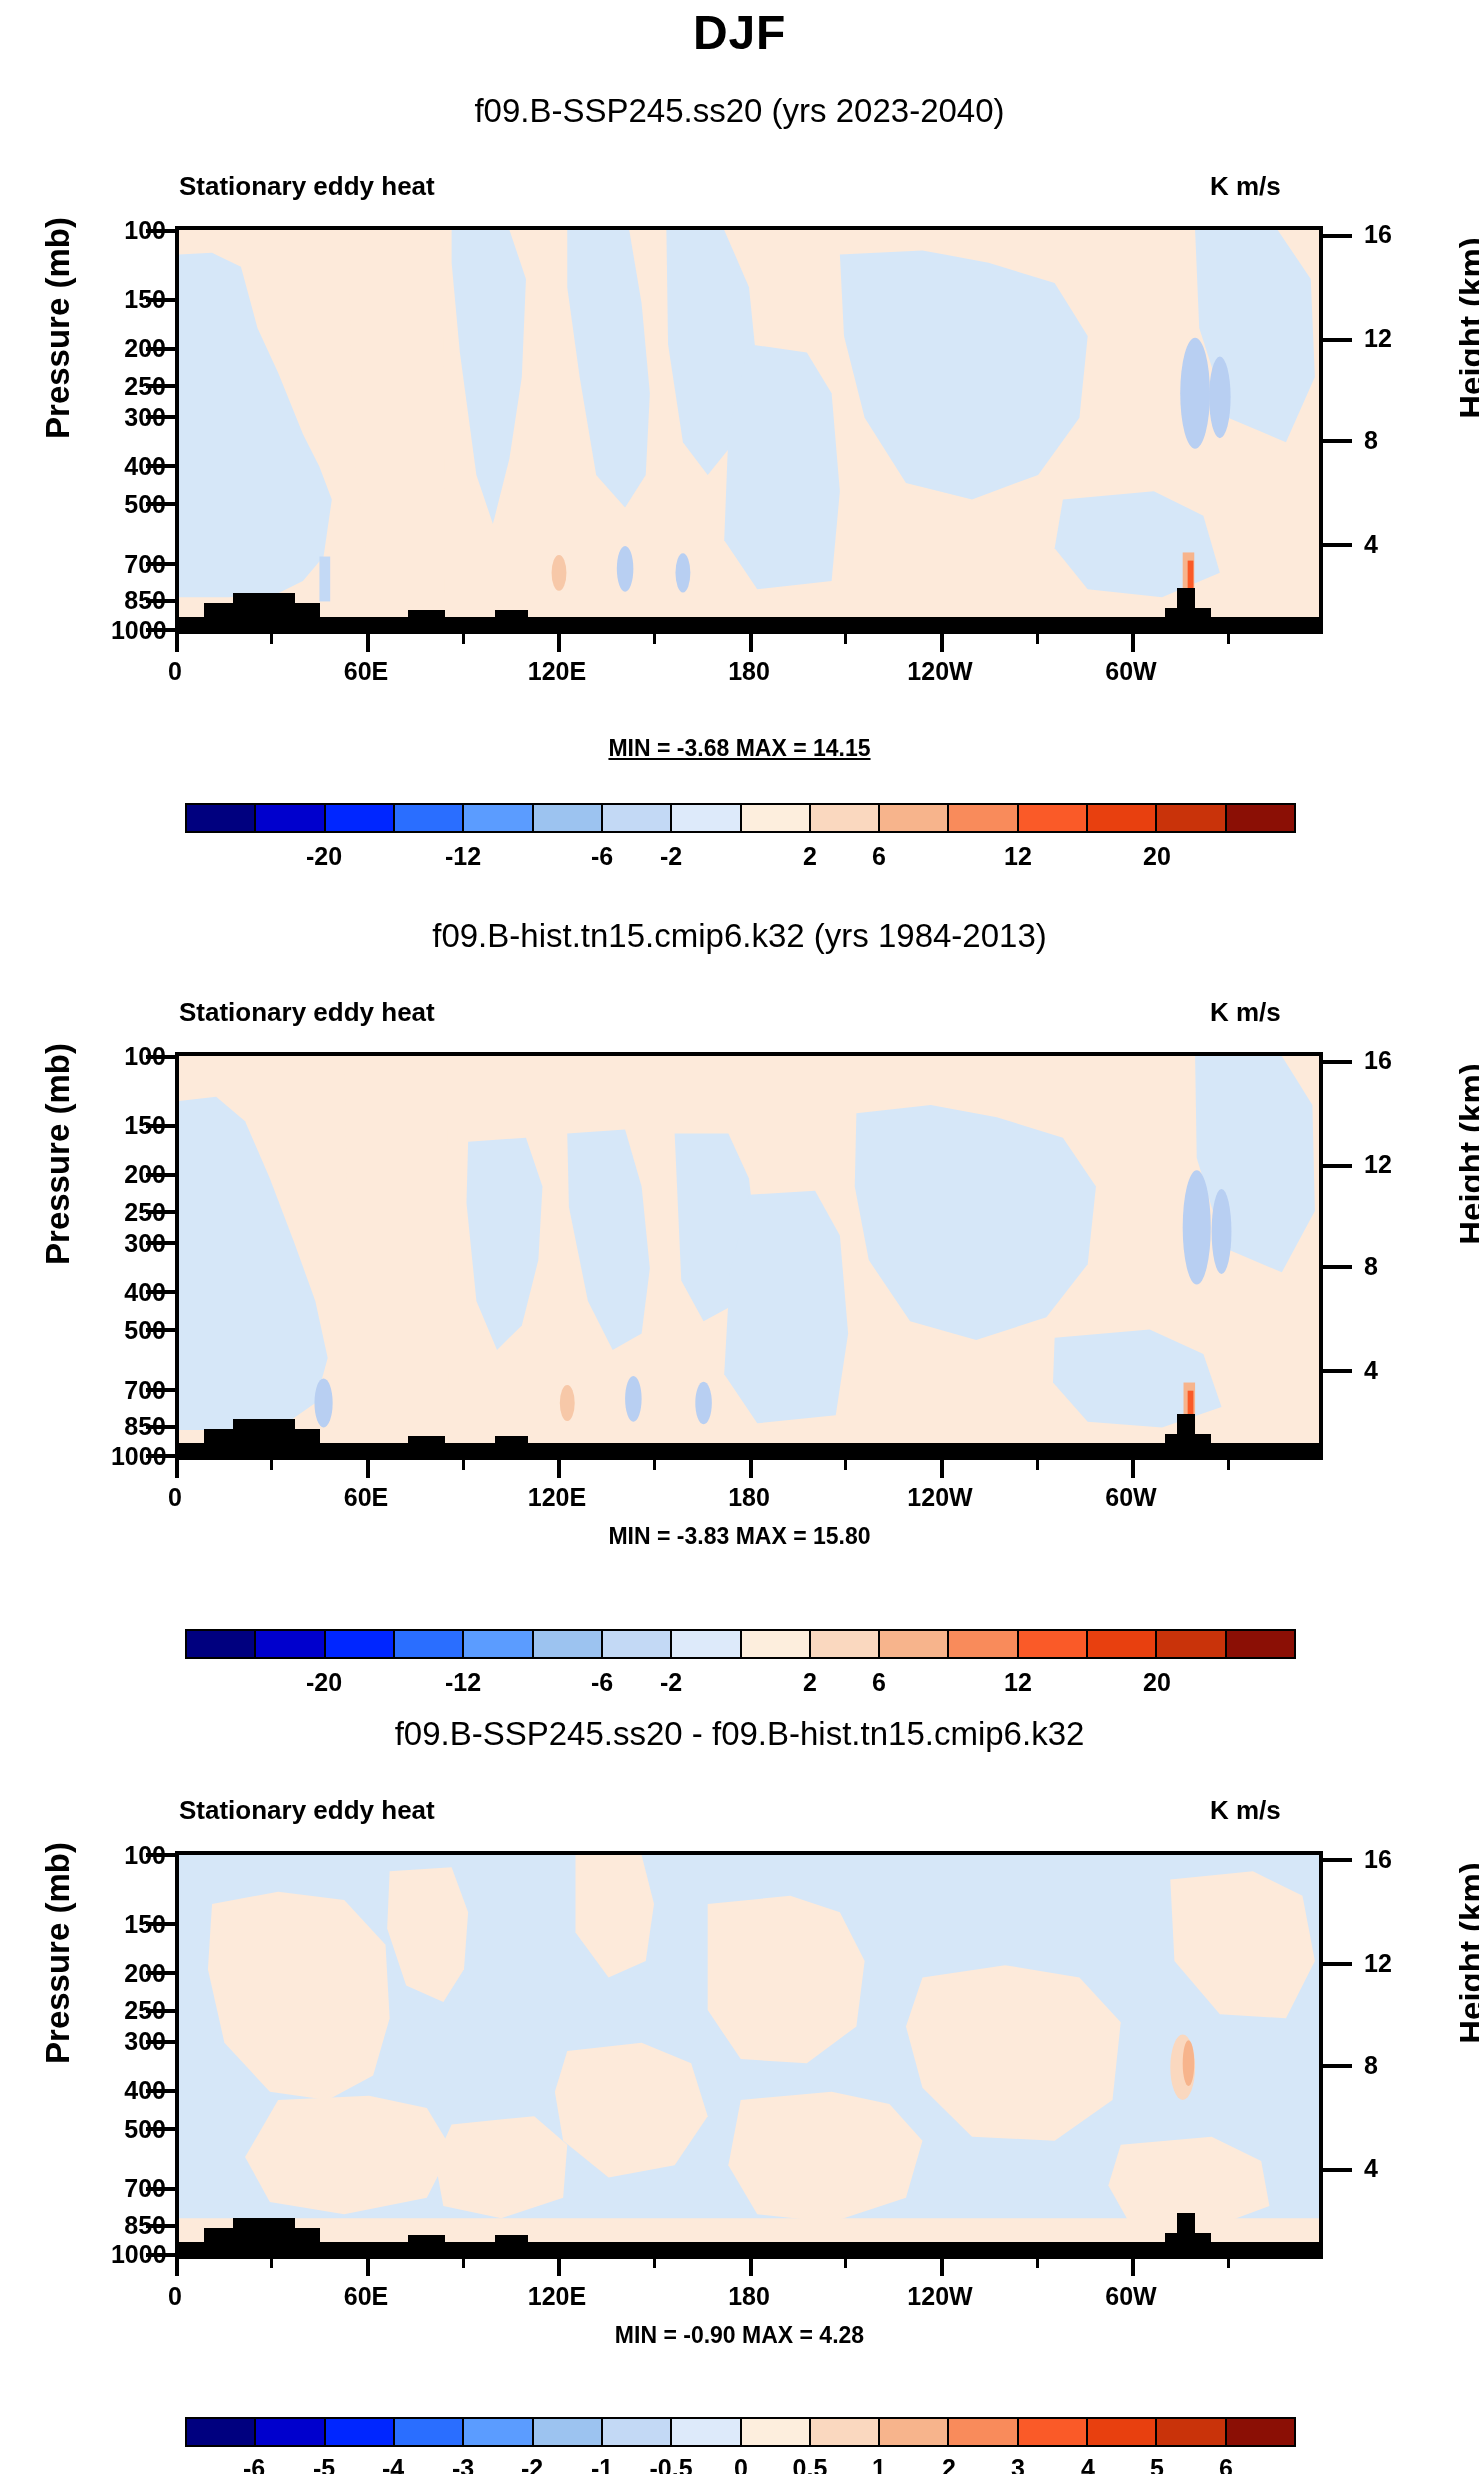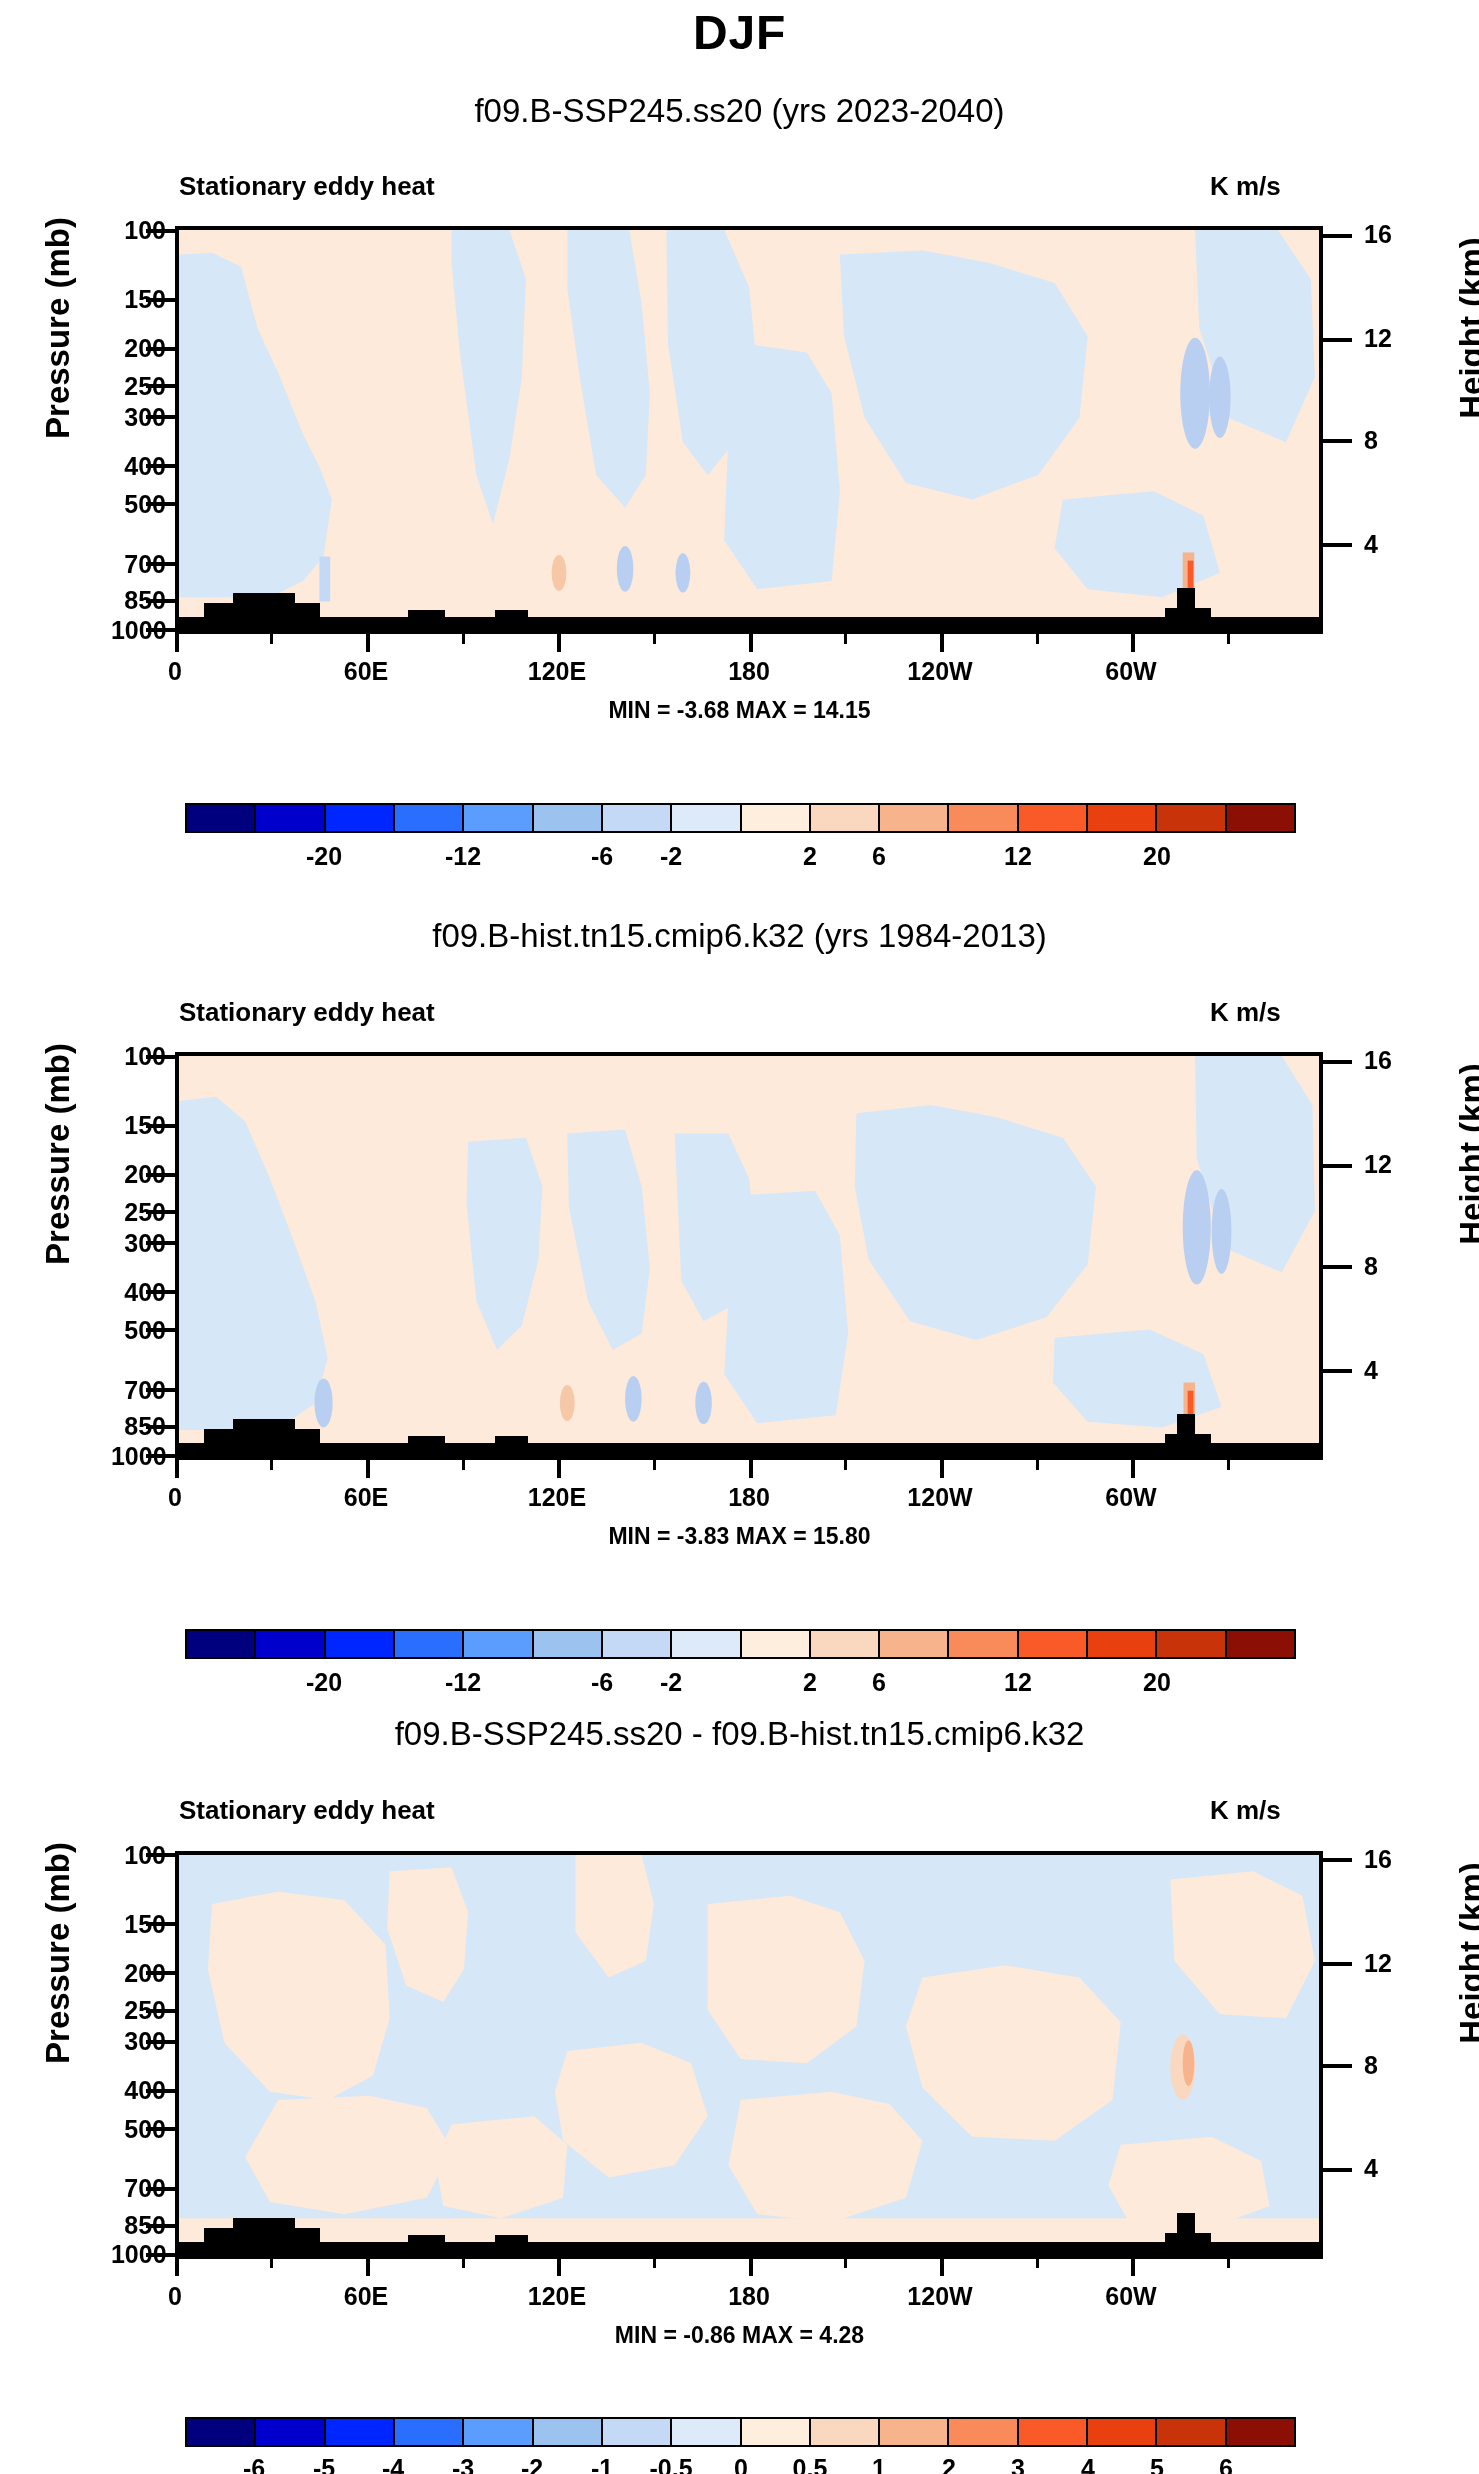--- a/index.html
+++ b/index.html
@@ -135,21 +135,21 @@
     <div class="xtick-mark" style="left:1131px;top:634px;height:18.3px;"></div>
     <div class="xtick-mark minor" style="left:1227px;top:634px;height:10px;"></div>
 
     <div class="xtick" style="left:125px;top:657px;width:100px;">0</div>
     <div class="xtick" style="left:316px;top:657px;width:100px;">60E</div>
     <div class="xtick" style="left:507px;top:657px;width:100px;">120E</div>
     <div class="xtick" style="left:699px;top:657px;width:100px;">180</div>
     <div class="xtick" style="left:890px;top:657px;width:100px;">120W</div>
     <div class="xtick" style="left:1081px;top:657px;width:100px;">60W</div>
 
-    <div class="minmax" style="top:697px;">MIN =  -3.68  MAX =  14.15</div>
+    <div class="minmax" style="top:735px;text-decoration:underline;">MIN =  -3.68  MAX =  14.15</div>
 
     <div class="cbar" style="left:185px;top:803px;width:1111px;height:30px;">
       <div class="cell" style="background:#00007f"></div>
       <div class="cell" style="background:#0000cd"></div>
       <div class="cell" style="background:#0026ff"></div>
       <div class="cell" style="background:#2a6eff"></div>
       <div class="cell" style="background:#5b9cff"></div>
       <div class="cell" style="background:#9cc3f0"></div>
       <div class="cell" style="background:#c3d9f5"></div>
       <div class="cell" style="background:#ddeafa"></div>
@@ -375,21 +375,21 @@
     <div class="xtick-mark" style="left:1131px;top:2258px;height:18.3px;"></div>
     <div class="xtick-mark minor" style="left:1227px;top:2258px;height:10px;"></div>
 
     <div class="xtick" style="left:125px;top:2282px;width:100px;">0</div>
     <div class="xtick" style="left:316px;top:2282px;width:100px;">60E</div>
     <div class="xtick" style="left:507px;top:2282px;width:100px;">120E</div>
     <div class="xtick" style="left:699px;top:2282px;width:100px;">180</div>
     <div class="xtick" style="left:890px;top:2282px;width:100px;">120W</div>
     <div class="xtick" style="left:1081px;top:2282px;width:100px;">60W</div>
 
-    <div class="minmax" style="top:2322px;">MIN =  -0.86  MAX =   4.28</div>
+    <div class="minmax" style="top:2322px;">MIN =  -0.90  MAX =   4.28</div>
 
     <div class="cbar" style="left:185px;top:2417px;width:1111px;height:30px;">
       <div class="cell" style="background:#00007f"></div>
       <div class="cell" style="background:#0000cd"></div>
       <div class="cell" style="background:#0026ff"></div>
       <div class="cell" style="background:#2a6eff"></div>
       <div class="cell" style="background:#5b9cff"></div>
       <div class="cell" style="background:#9cc3f0"></div>
       <div class="cell" style="background:#c3d9f5"></div>
       <div class="cell" style="background:#ddeafa"></div>

